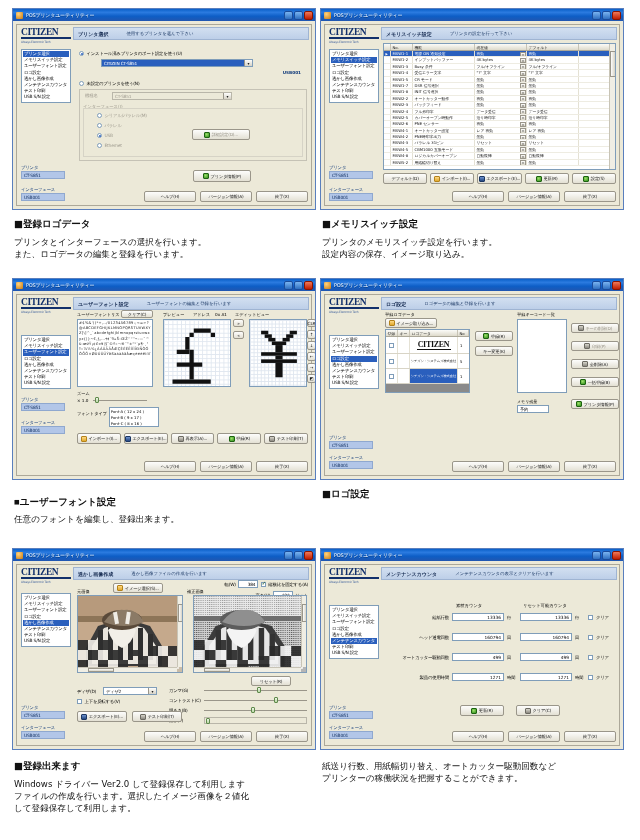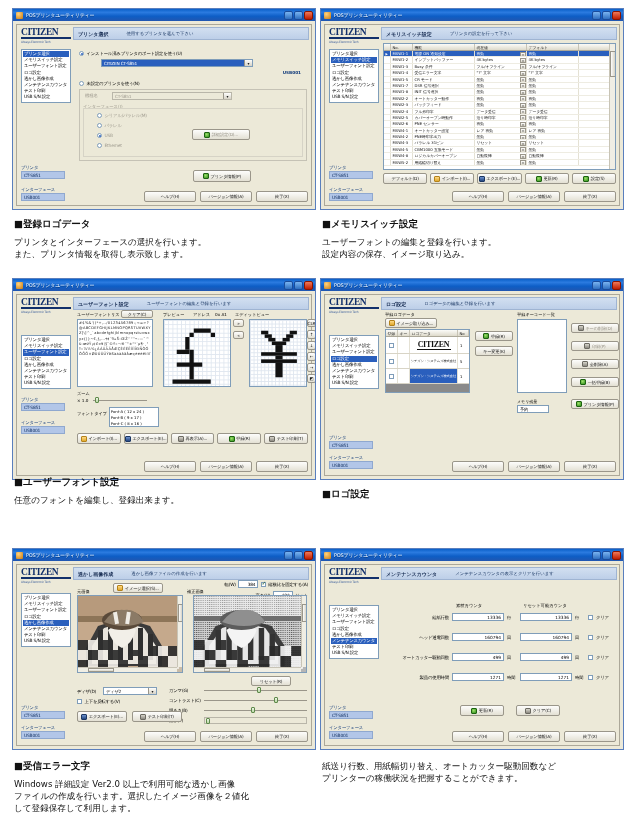--- a/index.html
+++ b/index.html
@@ -1220,43 +1220,43 @@
 
         </div>
       </div>
     </div>
   </div>
 
   <div class="cap" style="left:14px;top:218px;">
     <div class="cap-h">■登録ロゴデータ</div>
     <div class="cap-b">
       <div>プリンタとインターフェースの選択を行います。</div>
-      <div>また、プリンタ情報を取得し表示致します。</div>
+      <div>また、ロゴデータの編集と登録を行います。</div>
     </div>
   </div>
   <div class="cap" style="left:322px;top:218px;">
     <div class="cap-h">■メモリスイッチ設定</div>
     <div class="cap-b">
-      <div>ユーザーフォントの編集と登録を行います。</div>
+      <div>プリンタのメモリスイッチ設定を行います。</div>
       <div>設定内容の保存、イメージ取り込み。</div>
     </div>
   </div>
-  <div class="cap" style="left:14px;top:476px;">
+  <div class="cap" style="left:14px;top:496px;font-family:Liberation Mono, monospace;">
     <div class="cap-h">■ユーザーフォント設定</div>
     <div class="cap-b">
       <div>任意のフォントを編集し、登録出来ます。</div>
     </div>
   </div>
   <div class="cap" style="left:322px;top:488px;">
     <div class="cap-h">■ロゴ設定</div>
   </div>
   <div class="cap" style="left:14px;top:760px;">
-    <div class="cap-h">■受信エラー文字</div>
+    <div class="cap-h">■登録出来ます</div>
     <div class="cap-b">
-      <div>Windows 詳細設定 Ver2.0 以上で利用可能な透かし画像</div>
+      <div>Windows ドライバー Ver2.0 して登録保存して利用します</div>
       <div>ファイルの作成を行います。選択したイメージ画像を２値化</div>
       <div>して登録保存して利用します。</div>
     </div>
   </div>
   <div class="cap" style="left:322px;top:760px;">
     <div class="cap-b">
       <div>紙送り行数、用紙幅切り替え、オートカッター駆動回数など</div>
       <div>プリンターの稼働状況を把握することができます。</div>
     </div>
   </div>

